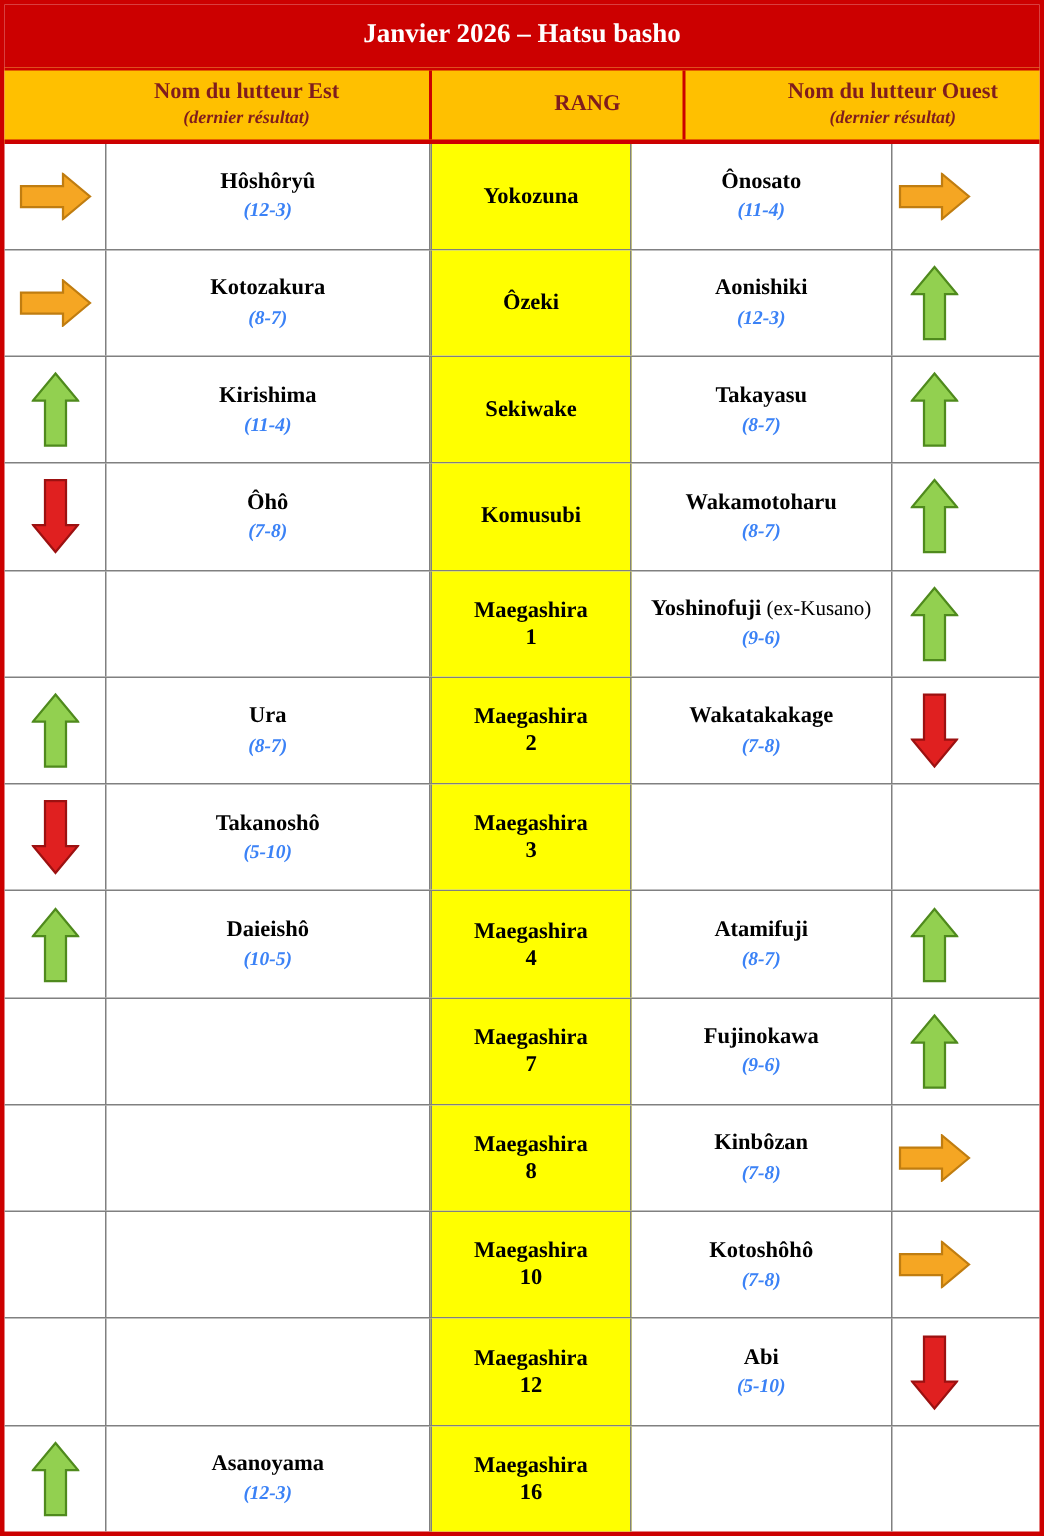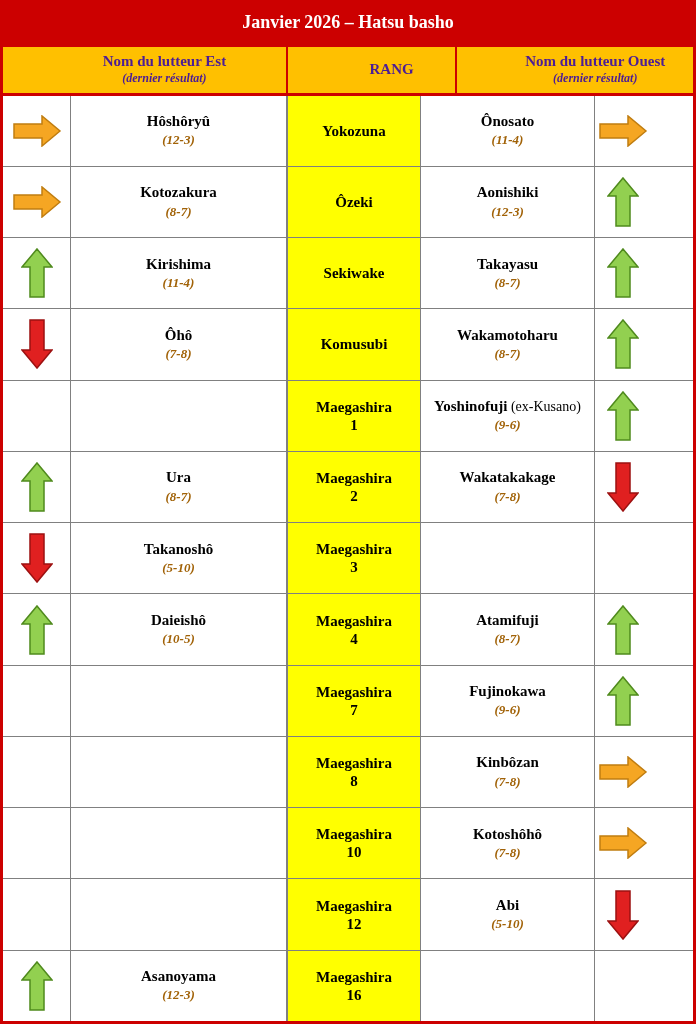--- a/index.html
+++ b/index.html
@@ -39,21 +39,21 @@
     background: #ffc000;
     border-top: 2px solid #cc0000;
     border-bottom: 3px solid #cc0000;
   }
   .head-cell {
     box-sizing: border-box;
     text-align: center;
     padding: 6px 2px 7px 2px;
     font-weight: bold;
     font-size: 15px;
-    color: #4c1d95;
+    color: #7f1d1d;
     border-right: 2px solid #cc0000;
     display: flex;
     flex-direction: column;
     justify-content: center;
     margin-left: 40px;
   }
   .head-cell:last-child { border-right: none; }
   .head-sub {
     font-size: 12px;
     font-style: italic;
@@ -101,21 +101,21 @@
     line-height: 1.15;
   }
   .name .exname {
     font-weight: normal;
     font-size: 14px;
   }
   .score {
     font-size: 13px;
     font-style: italic;
     font-weight: bold;
-    color: #a16207;
+    color: #3b82f6;
     margin-top: 2px;
   }
   .rank-cell {
     background: #ffff00;
     font-weight: bold;
     font-size: 15px;
     color: #000000;
     line-height: 1.2;
     border-left: 1px solid #808080;
   }

